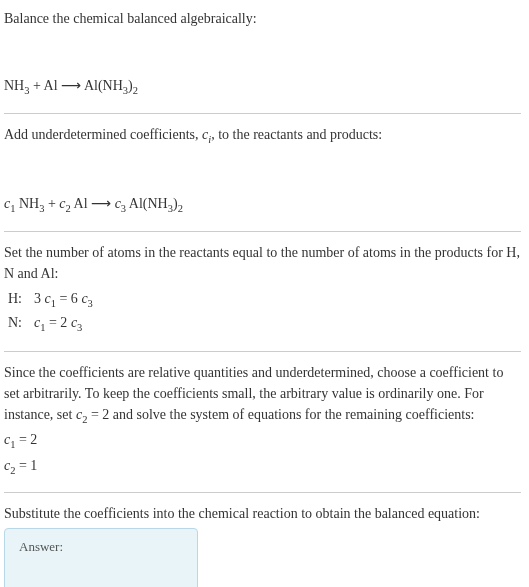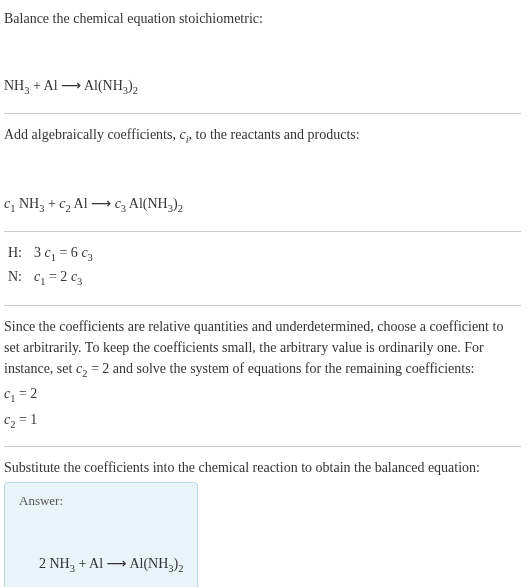--- a/index.html
+++ b/index.html
@@ -77,40 +77,41 @@
       padding-left: 20px;
     }
     .italic {
       font-style: italic;
     }
   </style>
 </head>
 <body>
 
 <div class="section">
-  <div class="line">Balance the chemical equation stoichiometric:</div>
+  <div class="line">Balance the chemical balanced algebraically:</div>
   <div class="line formula">
     <span>NH</span><sub>3</sub><span> + Al </span><span class="arrow">⟶</span><span> Al(NH</span><sub>3</sub><span>)</span><sub>2</sub>
   </div>
 </div>
 
 <hr class="divider">
 
 <div class="section">
   <div class="line">
-    <span>Add algebraically coefficients, </span><span class="italic">c</span><sub class="sub-var">i</sub><span>, to the reactants and products:</span>
+    <span>Add underdetermined coefficients, </span><span class="italic">c</span><sub class="sub-var">i</sub><span>, to the reactants and products:</span>
   </div>
   <div class="line formula">
     <span class="italic">c</span><sub>1</sub><span> NH</span><sub>3</sub><span> + </span><span class="italic">c</span><sub>2</sub><span> Al </span><span class="arrow">⟶</span><span> </span><span class="italic">c</span><sub>3</sub><span> Al(NH</span><sub>3</sub><span>)</span><sub>2</sub>
   </div>
 </div>
 
 <hr class="divider">
 
 <div class="section">
+  <div class="line">Set the number of atoms in the reactants equal to the number of atoms in the products for H, N and Al:</div>
   <div class="table">
     <div class="trow">
       <div class="tcell label">H:</div>
       <div class="tcell"><span>3 </span><span class="italic">c</span><sub>1</sub><span> = 6 </span><span class="italic">c</span><sub>3</sub></div>
     </div>
     <div class="trow">
       <div class="tcell label">N:</div>
       <div class="tcell"><span></span><span class="italic">c</span><sub>1</sub><span> = 2 </span><span class="italic">c</span><sub>3</sub></div>
     </div>
   </div>

